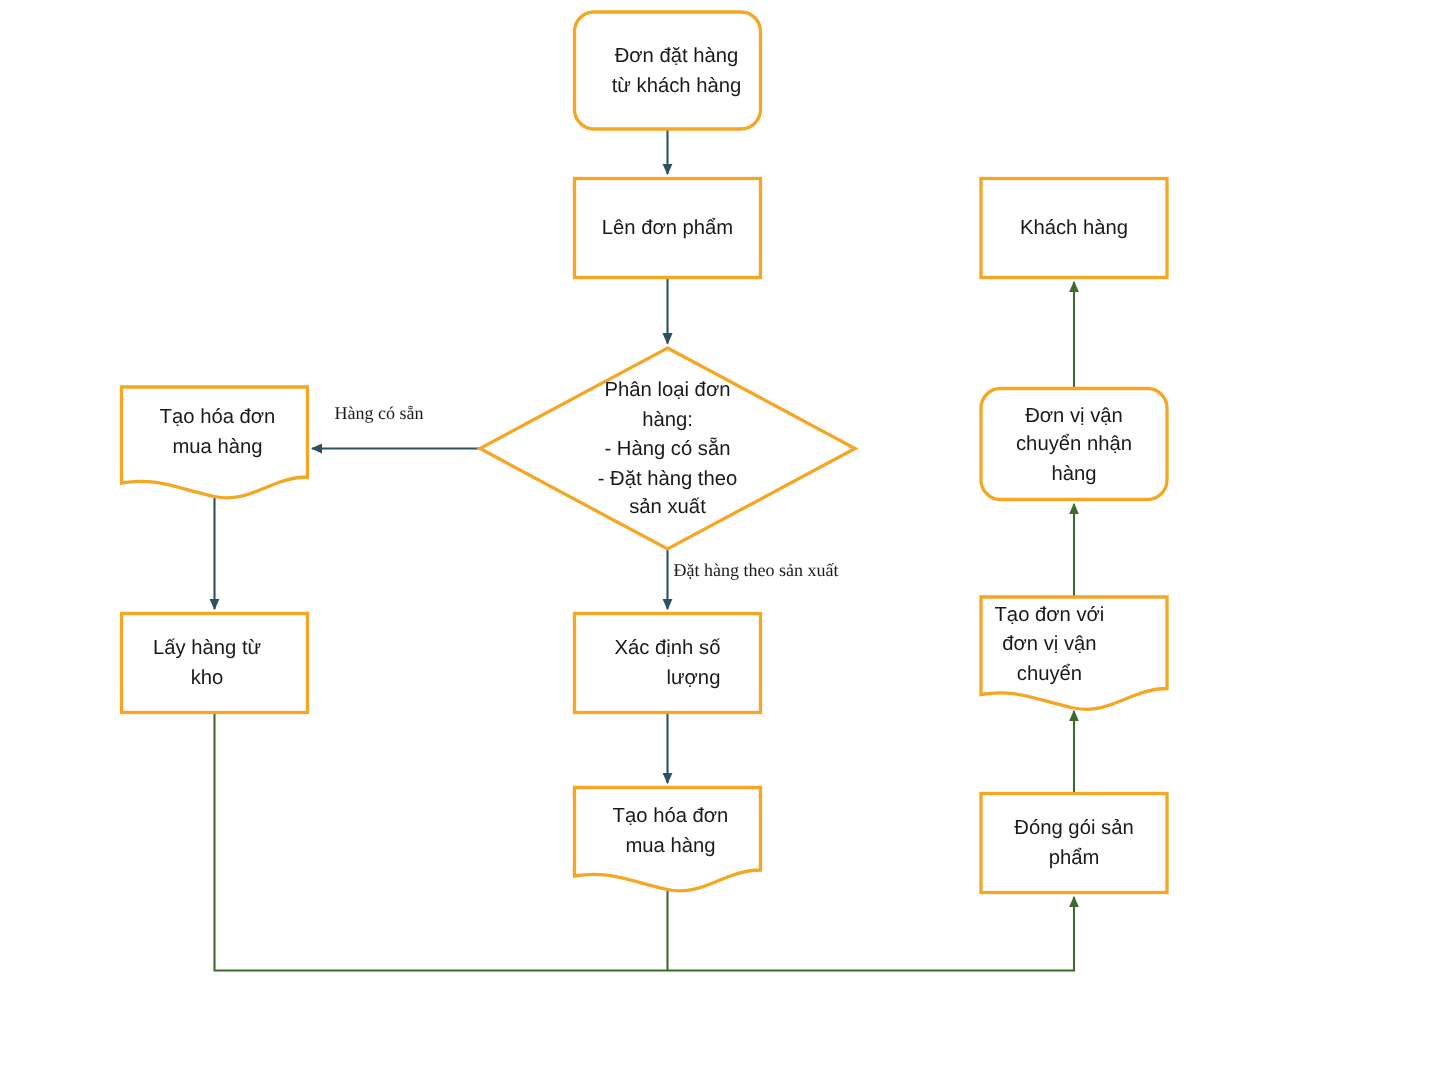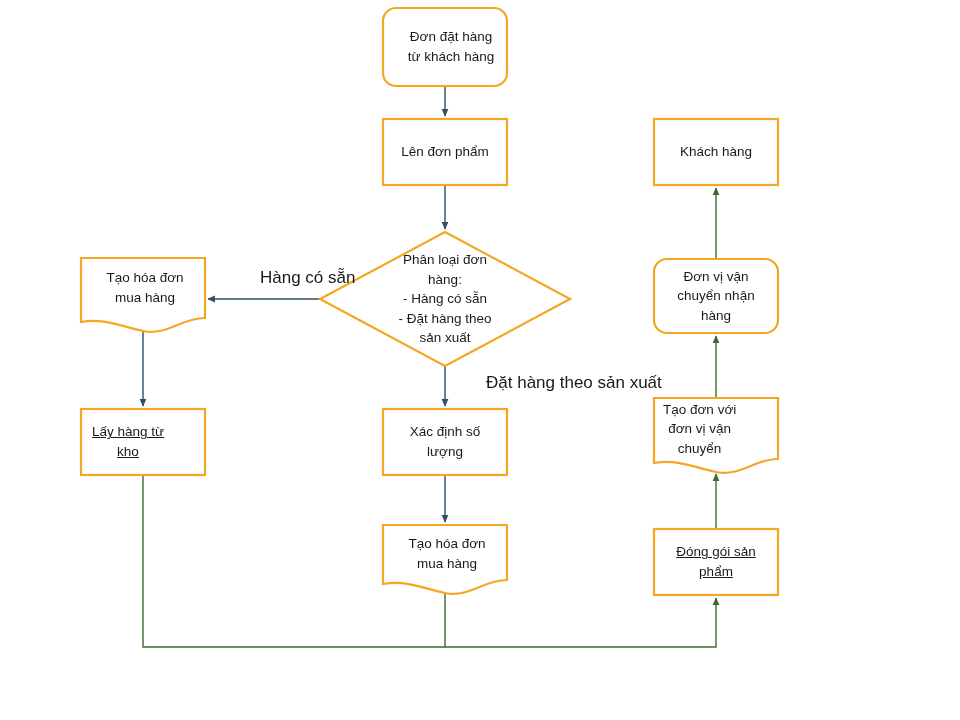--- a/index.html
+++ b/index.html
@@ -34,26 +34,25 @@
     line-height: 1.45;
     white-space: pre-line;
     pointer-events: none;
   }
   .node-label.left-align {
     justify-content: flex-start;
     text-align: center;
   }
   .edge-label {
     position: absolute;
-    font-family: Liberation Sans, sans-serif;
-    font-size: 17px;
+    font-family: Liberation Serif, serif;
+    font-size: 12px;
     color: #1a1a1a;
     white-space: pre;
     line-height: 1.2;
-    margin-left: 37px;
   }
 </style>
 </head>
 <body>
 
 <div id="canvas">
 
   <svg class="layer" viewBox="0 0 960 720" xmlns="http://www.w3.org/2000/svg">
     <defs>
       <marker id="arrow-blue" viewBox="0 0 10 10" refX="9" refY="5" markerWidth="5.5" markerHeight="5.5" orient="auto-start-reverse">
@@ -128,39 +127,39 @@
 
   <div class="node-label" style="left:360px; top:232px; width:170px; height:134px;">Phân loại đơn
 hàng:
 - Hàng có sẵn
 - Đặt hàng theo
 sản xuất</div>
 
   <div class="node-label" style="left:90px; top:258px; width:110px; height:60px;">Tạo hóa đơn
 mua hàng</div>
 
-  <div class="node-label" style="left:66px; top:409px; width:124px; height:66px;text-decoration:underline;">Lấy hàng từ
+  <div class="node-label" style="left:76px; top:409px; width:124px; height:66px;">Lấy hàng từ
 kho</div>
 
-  <div class="node-label" style="left:383px; top:409px; width:124px; height:66px;">Xác định số
+  <div class="node-label" style="left:383px; top:409px; width:124px; height:66px;text-align:right;">Xác định số
 lượng</div>
 
   <div class="node-label" style="left:392px; top:525px; width:110px; height:58px;">Tạo hóa đơn
 mua hàng</div>
 
   <div class="node-label" style="left:654px; top:119px; width:124px; height:66px;">Khách hàng</div>
 
   <div class="node-label" style="left:654px; top:259px; width:124px; height:74px;">Đơn vị vận
 chuyển nhận
 hàng</div>
 
   <div class="node-label left-align" style="left:663px; top:398px; width:112px; height:62px;">Tạo đơn với
 đơn vị vận
 chuyển</div>
 
-  <div class="node-label" style="left:654px; top:529px; width:124px; height:66px;text-decoration:underline;">Đóng gói sản
+  <div class="node-label" style="left:654px; top:529px; width:124px; height:66px;">Đóng gói sản
 phẩm</div>
 
   <div class="edge-label" style="left:223px; top:268px;">Hàng có sẵn</div>
 
   <div class="edge-label" style="left:449px; top:373px;">Đặt hàng theo sản xuất</div>
 
 </div>
 
 </body></html>

